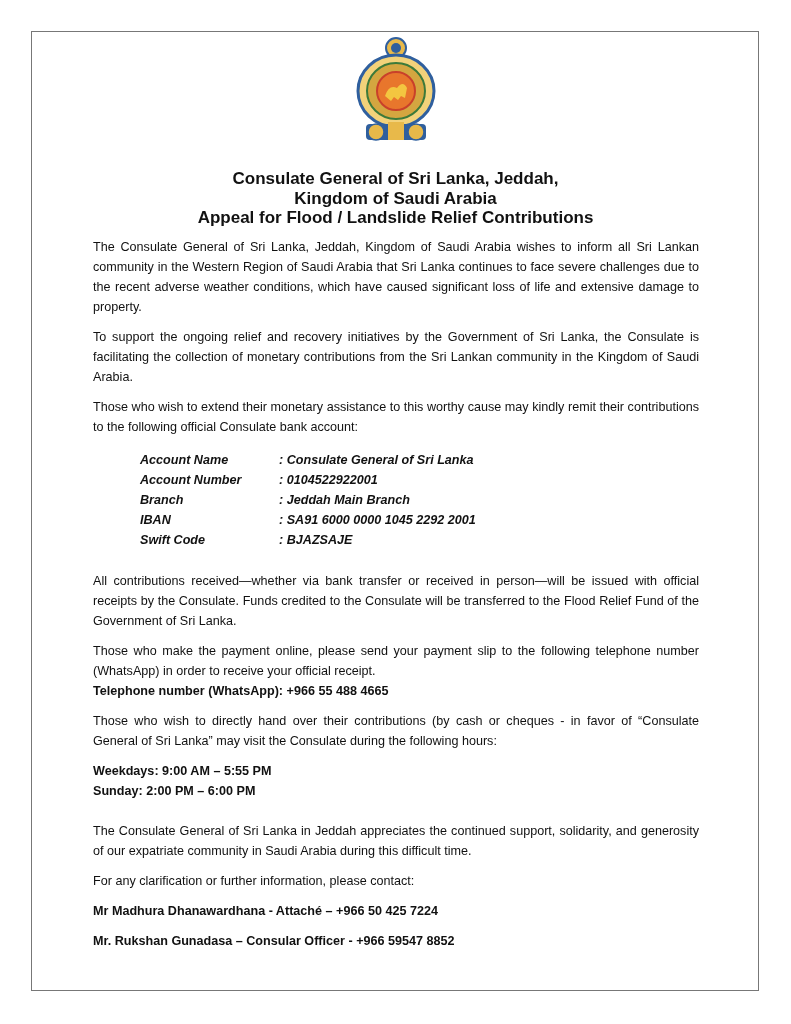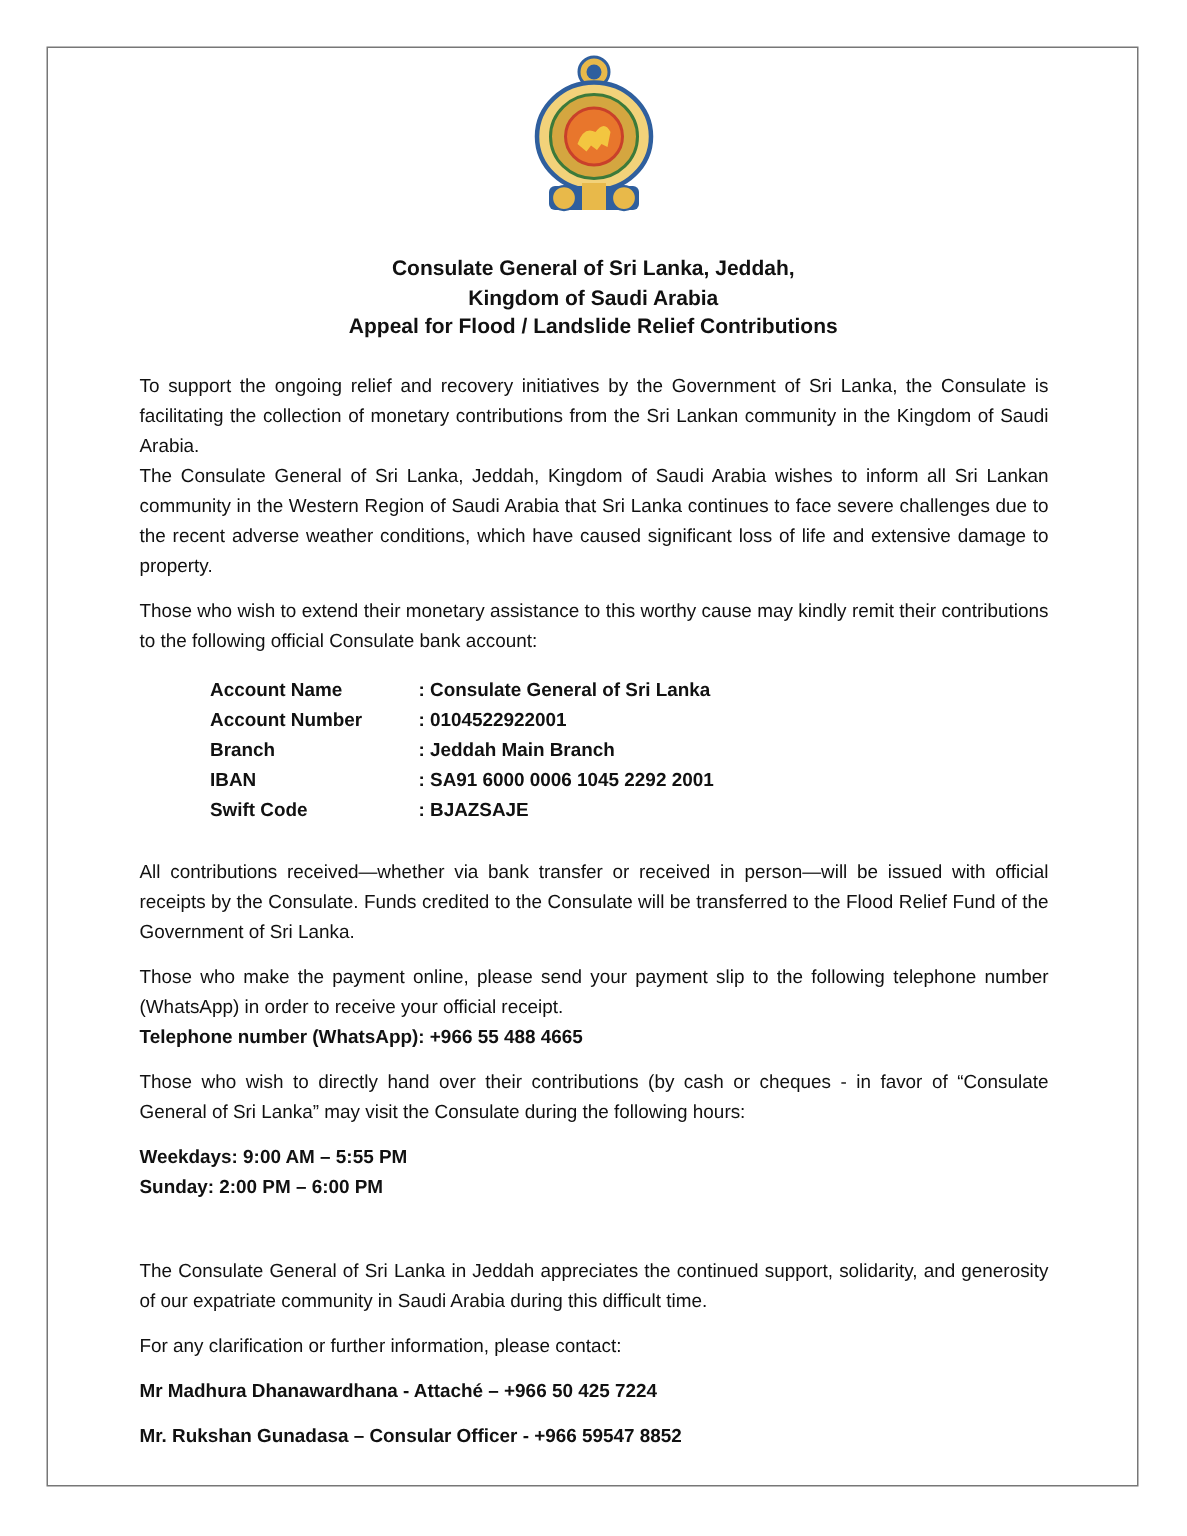--- a/index.html
+++ b/index.html
@@ -2,25 +2,25 @@
 <html><head>
 <meta charset="utf-8">
 <style>
   html, body { margin: 0; padding: 0; background: #ffffff; }
   body { width: 791px; height: 1024px; position: relative; overflow: hidden;
          font-family: "Liberation Sans", "DejaVu Sans", sans-serif; color: #111; }
   .frame { position: absolute; left: 31px; top: 31px; width: 728px; height: 960px;
            border: 1px solid #777; box-sizing: border-box; }
   .emblem { position: absolute; left: 352px; top: 36px; width: 88px; height: 112px; }
   .heading { position: absolute; left: 0; width: 791px; text-align: center;
-             font-weight: bold; font-size: 14px; line-height: 19.5px; top: 169px; }
+             font-weight: bold; font-size: 17px; line-height: 19.5px; top: 169px; }
   .body { position: absolute; left: 93px; width: 606px; font-size: 12.6px; line-height: 20px; }
   .body p { margin: 0; text-align: justify; }
   .b { font-weight: bold; }
-  .acct { position: absolute; left: 140px; top: 450px; font-size: 12.6px; line-height: 20px; font-weight: bold; }
+  .acct { position: absolute; left: 140px; top: 450px; font-size: 12.6px; line-height: 20px; font-weight: bold; font-style: italic; }
   .acct .row { display: flex; }
   .acct .k { width: 139px; }
 </style>
 </head>
 <body>
 
 <div class="frame"></div>
 
 <svg class="emblem" viewBox="0 0 88 112">
   <circle cx="44" cy="12" r="10" fill="#e8b94a" stroke="#2f5f9e" stroke-width="2"></circle>
@@ -35,52 +35,52 @@
   <rect x="36" y="86" width="16" height="18" fill="#e8b94a"></rect>
 </svg>
 
 <div class="heading">
   <div>Consulate General of Sri Lanka, Jeddah,</div>
   <div>Kingdom of Saudi Arabia</div>
   <div>Appeal for Flood / Landslide Relief Contributions</div>
 </div>
 
 <div class="body" style="top:237px">
+  <p>The Consulate General of Sri Lanka, Jeddah, Kingdom of Saudi Arabia wishes to inform all Sri Lankan community in the Western Region of Saudi Arabia that Sri Lanka continues to face severe challenges due to the recent adverse weather conditions, which have caused significant loss of life and extensive damage to property.</p>
   <p style="margin-top:10px">To support the ongoing relief and recovery initiatives by the Government of Sri Lanka, the Consulate is facilitating the collection of monetary contributions from the Sri Lankan community in the Kingdom of Saudi Arabia.</p>
-  <p>The Consulate General of Sri Lanka, Jeddah, Kingdom of Saudi Arabia wishes to inform all Sri Lankan community in the Western Region of Saudi Arabia that Sri Lanka continues to face severe challenges due to the recent adverse weather conditions, which have caused significant loss of life and extensive damage to property.</p>
   <p style="margin-top:10px">Those who wish to extend their monetary assistance to this worthy cause may kindly remit their contributions to the following official Consulate bank account:</p>
 </div>
 
 <div class="acct">
   <div class="row">
       <span class="k">Account Name</span>
       <span>: Consulate General of Sri Lanka</span>
     </div>
   <div class="row">
       <span class="k">Account Number</span>
       <span>: 0104522922001</span>
     </div>
   <div class="row">
       <span class="k">Branch</span>
       <span>: Jeddah Main Branch</span>
     </div>
   <div class="row">
       <span class="k">IBAN</span>
-      <span>: SA91 6000 0006 1045 2292 2001</span>
+      <span>: SA91 6000 0000 1045 2292 2001</span>
     </div>
   <div class="row">
       <span class="k">Swift Code</span>
       <span>: BJAZSAJE</span>
     </div>
 </div>
 
 <div class="body" style="top:571px">
   <p>All contributions received—whether via bank transfer or received in person—will be issued with official receipts by the Consulate. Funds credited to the Consulate will be transferred to the Flood Relief Fund of the Government of Sri Lanka.</p>
   <p style="margin-top:10px">Those who make the payment online, please send your payment slip to the following telephone number (WhatsApp) in order to receive your official receipt.</p>
   <p class="b" style="">Telephone number (WhatsApp): +966 55 488 4665</p>
   <p style="margin-top:10px">Those who wish to directly hand over their contributions (by cash or cheques - in favor of “Consulate General of Sri Lanka” may visit the Consulate during the following hours:</p>
   <p class="b" style="margin-top:10px">Weekdays: 9:00 AM – 5:55 PM</p>
   <p class="b">Sunday: 2:00 PM – 6:00 PM</p>
-  <p style="margin-top:36px">The Consulate General of Sri Lanka in Jeddah appreciates the continued support, solidarity, and generosity of our expatriate community in Saudi Arabia during this difficult time.</p>
+  <p style="margin-top:20px">The Consulate General of Sri Lanka in Jeddah appreciates the continued support, solidarity, and generosity of our expatriate community in Saudi Arabia during this difficult time.</p>
   <p style="margin-top:10px">For any clarification or further information, please contact:</p>
   <p class="b" style="margin-top:10px">Mr Madhura Dhanawardhana - Attaché – +966 50 425 7224</p>
   <p class="b" style="margin-top:10px">Mr. Rukshan Gunadasa – Consular Officer - +966 59547 8852</p>
 </div>
 
 </body></html>

